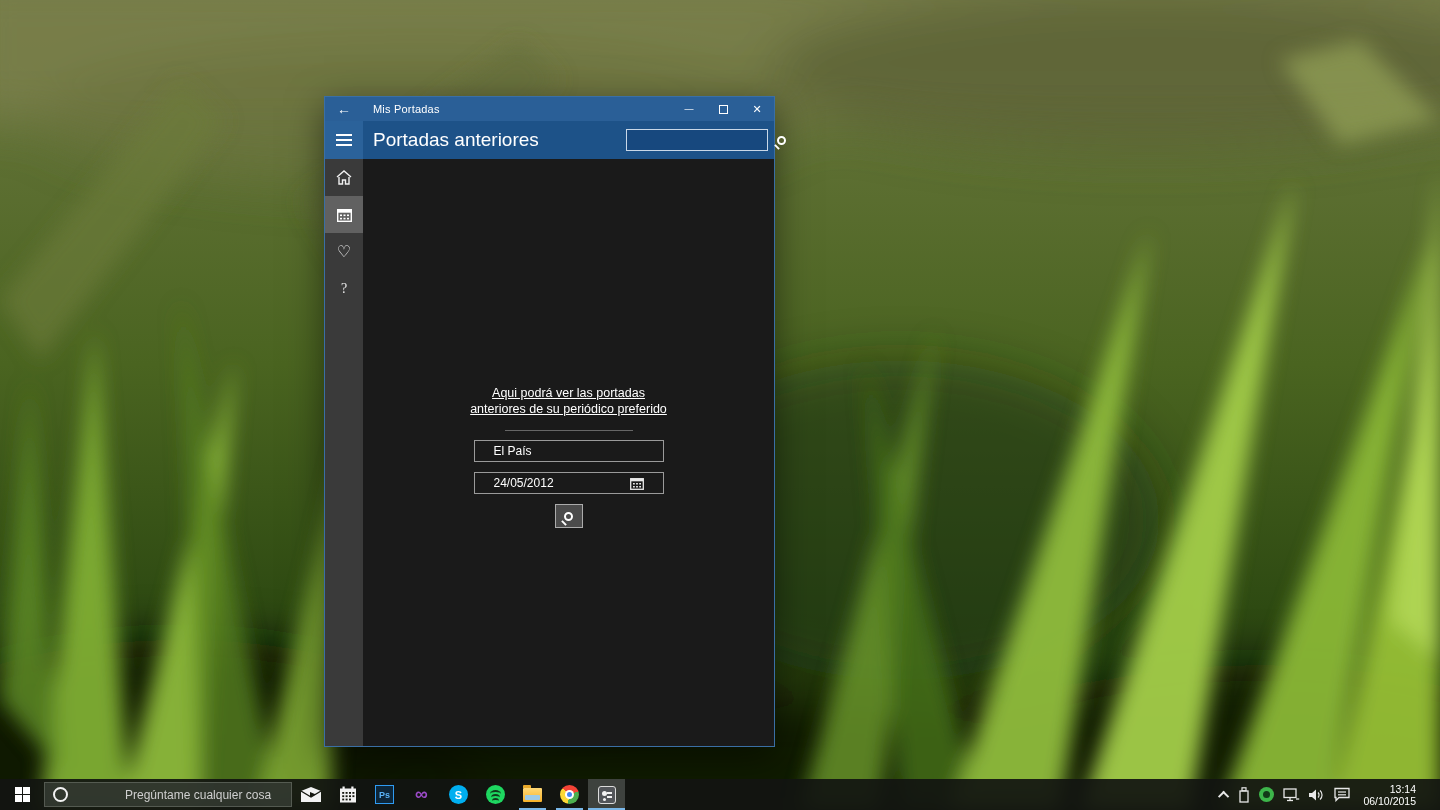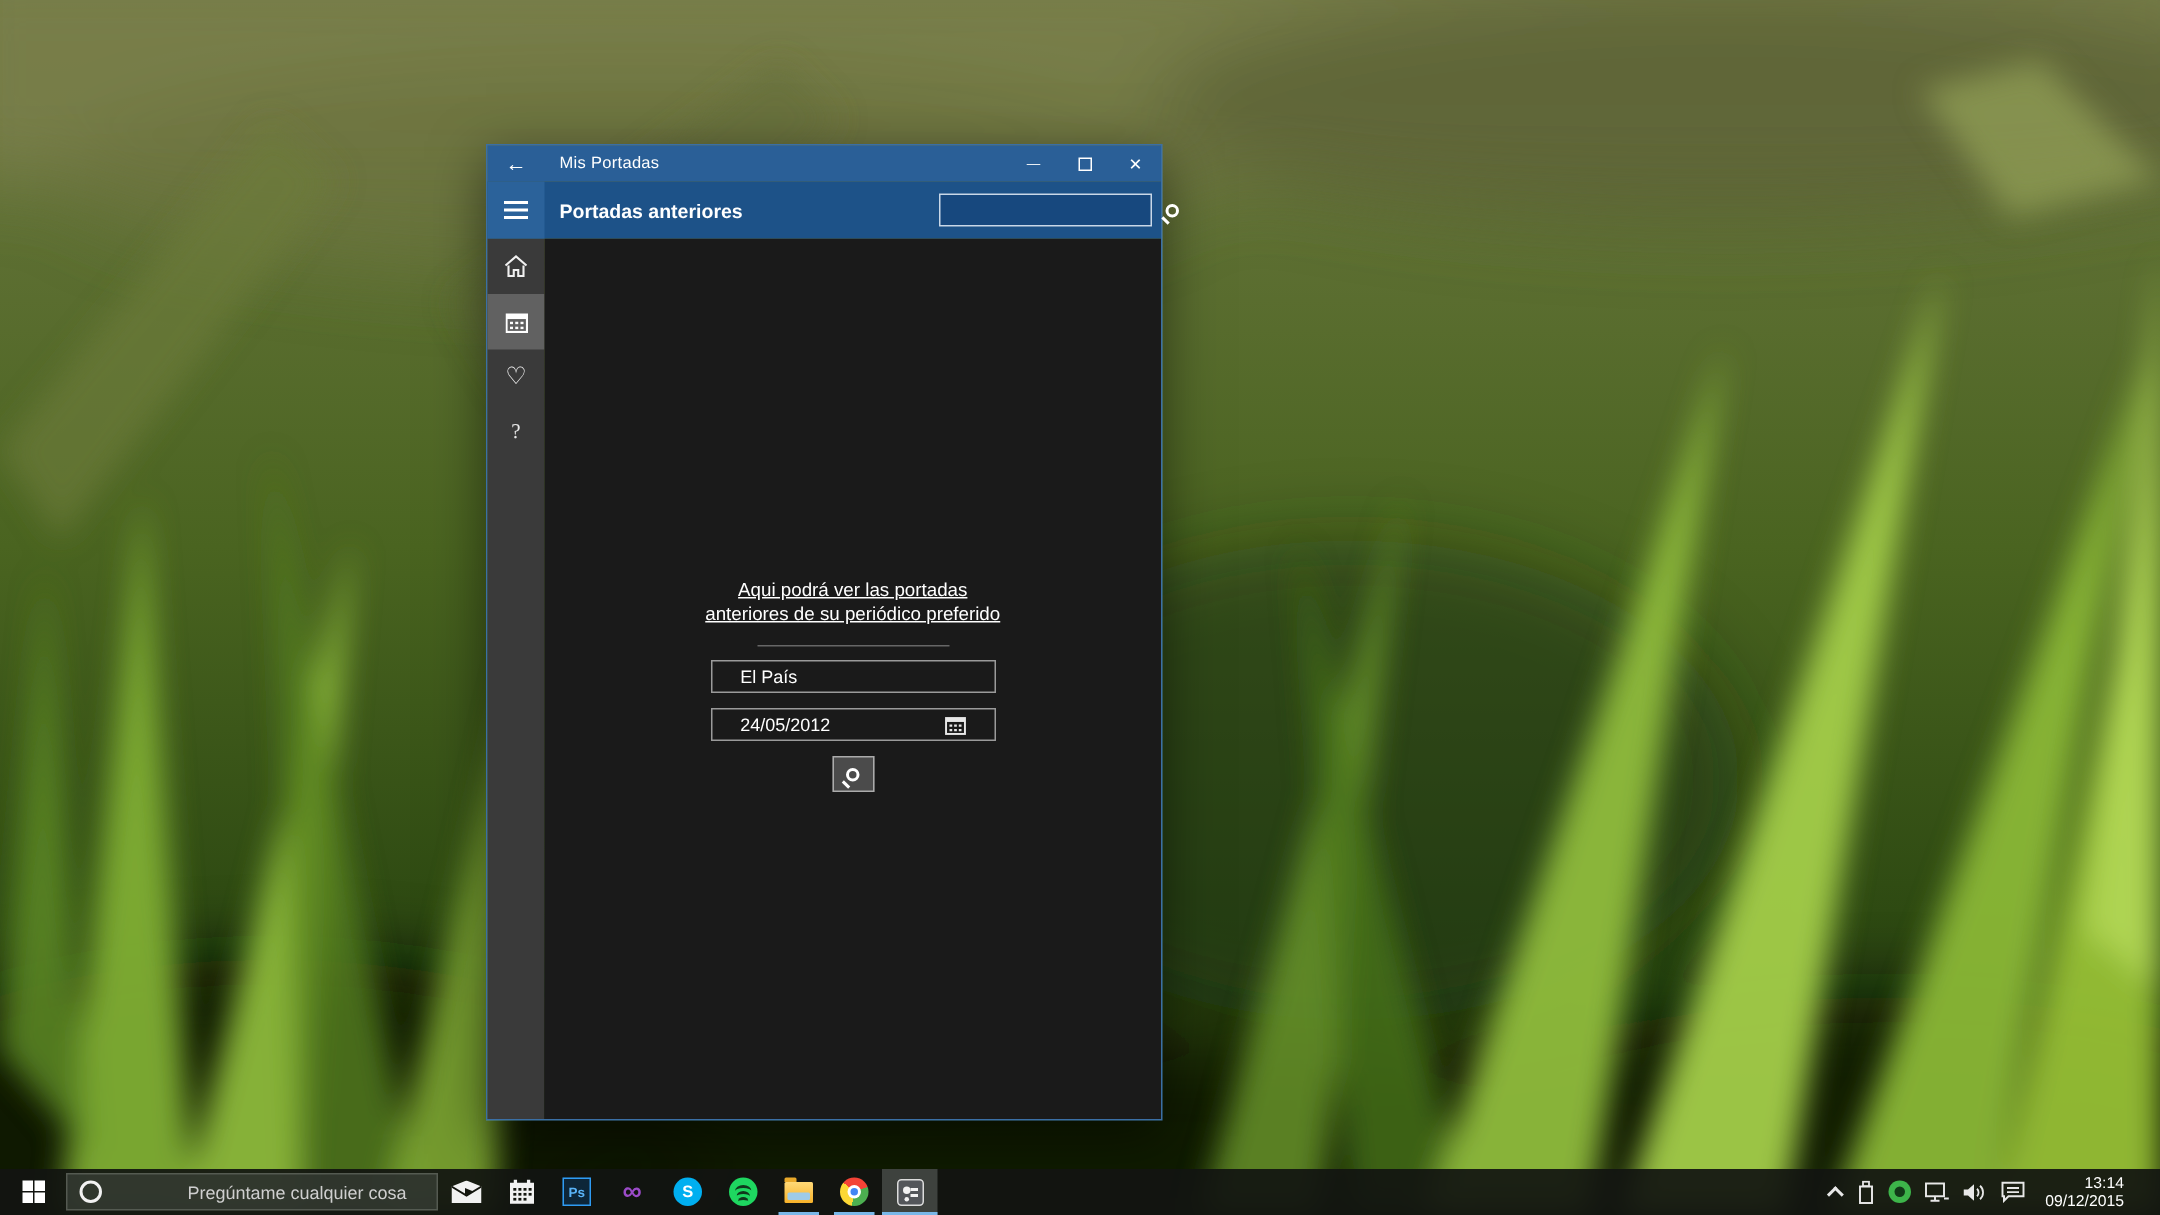--- a/index.html
+++ b/index.html
@@ -19,21 +19,21 @@
               font-size:14px; color:#fff; }
   .tb-title { flex:1; font-size:11px; padding-left:10px; letter-spacing:.2px; }
   .caption-btn { width:34px; height:24px; display:flex; align-items:center; justify-content:center;
                  color:#fff; font-size:11px; }
   .max-glyph { width:9px; height:9px; border:1px solid #fff; display:block; }
 
   .appbar { height:38px; background:#1d5288; display:flex; align-items:center; position:relative; flex:0 0 auto; }
   .hamburger { width:38px; height:38px; background:#2b629a; display:flex; flex-direction:column;
                align-items:center; justify-content:center; gap:3px; }
   .hamburger i { display:block; width:16px; height:2px; background:#fff; }
-  .appbar-title { color:#fff; font-weight:bold; font-size:13px; padding-left:10px; }
+  .appbar-title { color:#fff; font-weight:normal; font-size:19px; padding-left:10px; }
   .appbar-search { position:absolute; right:6px; top:8px; width:142px; height:22px;
                    background:#17487e; border:1px solid #c9d8e8; display:flex; align-items:center; }
   .appbar-search input { flex:1; height:100%; background:transparent; border:none; outline:none;
                          color:#fff; font-size:11px; padding:0 4px; font-family:"Liberation Sans",sans-serif; }
   .mag { width:9px; height:9px; border:2px solid #fff; border-radius:50%; position:relative; display:block; }
   .mag::after { content:""; position:absolute; width:6px; height:2px; background:#fff;
                 transform:rotate(45deg); left:-5px; top:8px; }
   .appbar-search .mag-wrap { width:22px; display:flex; align-items:center; justify-content:center; }
 
   .window-body { flex:1; display:flex; min-height:0; }
@@ -370,17 +370,17 @@
     </div>
     <div class="tray-item">
       <svg class="sicon" width="16" height="15" viewBox="0 0 16 15">
         <path d="M1 1.5 h14 v9 h-10 l-3 3 v-3 h-1 z" fill="none" stroke="#e8e8e8" stroke-width="1.3"></path>
         <line x1="4" y1="5" x2="12" y2="5" stroke="#e8e8e8" stroke-width="1.2"></line>
         <line x1="4" y1="7.8" x2="12" y2="7.8" stroke="#e8e8e8" stroke-width="1.2"></line>
       </svg>
     </div>
     <div class="clock">
       <div>13:14</div>
-      <div>09/12/2015</div>
+      <div>06/10/2015</div>
     </div>
     <div class="show-desktop"></div>
   </div>
 </div>
 
 </body></html>

